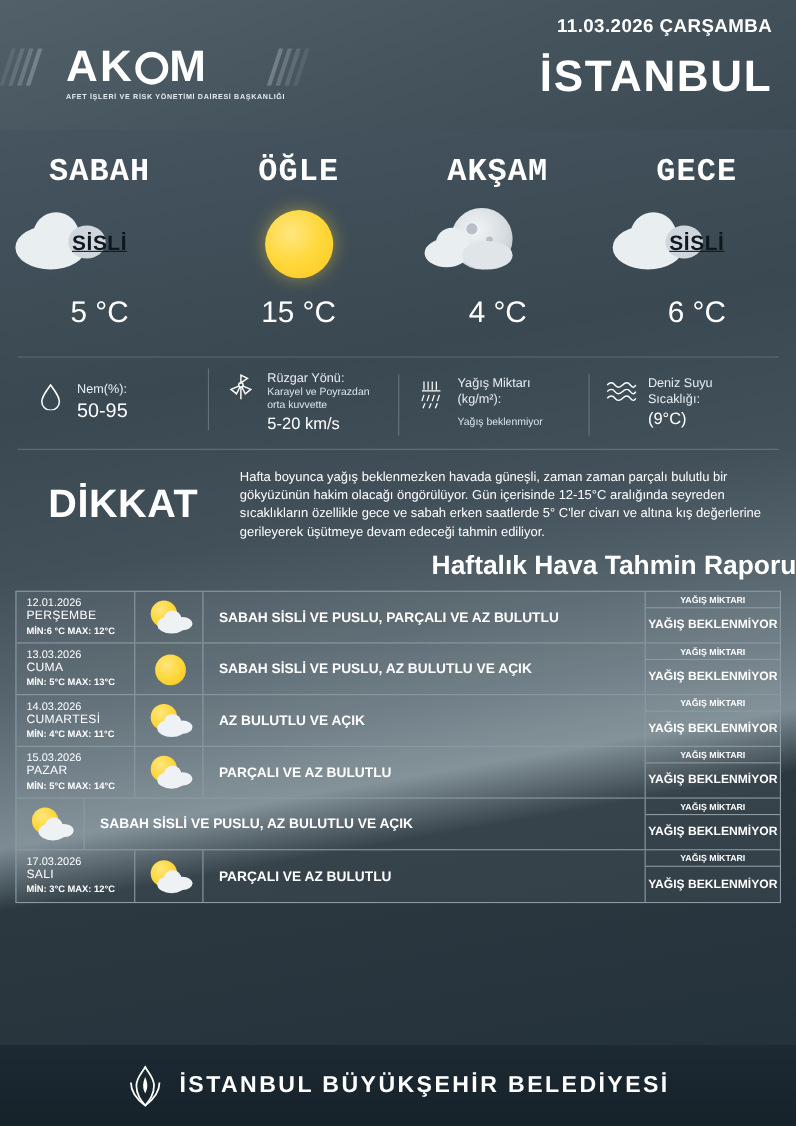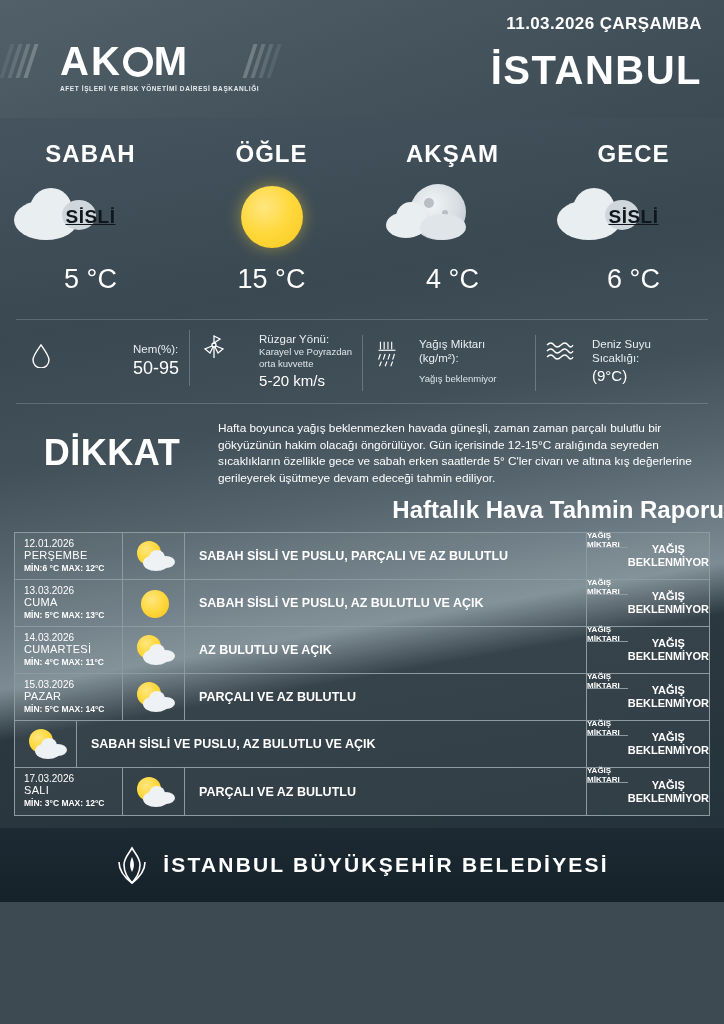--- a/index.html
+++ b/index.html
@@ -4,21 +4,21 @@
 <style>
   * { box-sizing: border-box; margin: 0; padding: 0; }
   body {
     width: 724px; height: 1024px;
     font-family: "Liberation Sans", sans-serif;
     background: #3d4a52;
     overflow: hidden;
     position: relative;
   }
   .page {
-    width: 724px; height: 902px;
+    width: 724px; height: 1024px;
     position: relative;
     background: linear-gradient(170deg, #4b5a63 0%, #41505a 18%, #3a4851 33%, #42505a 46%, #55646d 55%, #6b7a83 62%, #7d8c94 67%, #2b3840 72%, #223039 100%);
   }
   
   .top {
     position: relative;
     height: 118px;
     background: linear-gradient(160deg, #516069 0%, #45535d 55%, #3c4a54 100%);
   }
   .date {
@@ -70,22 +70,23 @@
   .stripes-right i:nth-child(4){opacity:.25}
 
   
   .dayparts {
     display: flex; padding: 22px 0 10px;
   }
   .daypart {
     flex: 1; text-align: center; position: relative;
   }
   .daypart .dp-title {
-    font-size: 24px; font-weight: bold; color: #ffffff;
+    font-size: 29px; font-weight: bold; color: #ffffff;
     letter-spacing: 1px;
+    font-family: Liberation Mono, monospace;
   }
   .dp-icon {
     height: 78px; margin-top: 10px;
     display: flex; align-items: center; justify-content: center;
     position: relative;
   }
   .dp-temp {
     font-size: 27px; color: #ffffff; font-weight: normal;
     margin-top: 8px;
   }
@@ -116,24 +117,23 @@
   
   .infostrip {
     display: flex; align-items: center;
     margin: 14px 16px 0;
     padding: 12px 0 14px;
     border-top: 1px solid rgba(255,255,255,0.18);
     border-bottom: 1px solid rgba(255,255,255,0.18);
     color: #ffffff;
   }
   .infocell {
-    flex: 1; display: flex; align-items: flex-start; gap: 17px;
-    padding: 0 10px;
+    flex: 1; display: flex; align-items: flex-start; gap: 9px;
+    padding: 0 15px;
     position: relative;
-    justify-content: space-between;
   }
   .infocell + .infocell::before {
     content: ""; position: absolute; left: 0; top: -2px;
     width: 1px; height: 56px; background: rgba(255,255,255,0.22);
   }
   .infocell .ic { width: 30px; flex: 0 0 30px; display: flex; justify-content: center; padding-top: 2px; }
   .lbl { font-size: 11.5px; line-height: 14px; color: #e8eef2; }
   .big { font-size: 18px; margin-top: 2px; color: #ffffff; }
   .med { font-size: 15px; margin-top: 2px; color: #ffffff; }
   .sml { font-size: 9.5px; color: #dde5ea; line-height: 12px; }
@@ -178,21 +178,21 @@
   .w-icon {
     flex: 0 0 62px; display: flex; align-items: center; justify-content: center;
     border-right: 1px solid #8d9aa2; position: relative;
   }
   .w-desc {
     flex: 1; display: flex; align-items: center; padding-left: 14px;
     font-size: 12.5px; font-weight: bold; color: #ffffff;
     border-right: 1px solid #8d9aa2;
   }
   .w-rain {
-    flex: 0 0 122px; display: flex; flex-direction: row;
+    flex: 0 0 122px; display: flex; flex-direction: column;
   }
   .w-rain .rh {
     height: 15px; font-size: 8px; font-weight: bold; color: #ffffff;
     display: flex; align-items: center; justify-content: center;
     border-bottom: 1px solid #8d9aa2;
   }
   .w-rain .rv {
     flex: 1; font-size: 11px; font-weight: bold; color: #ffffff;
     display: flex; align-items: center; justify-content: center;
     text-align: center; line-height: 13px;

